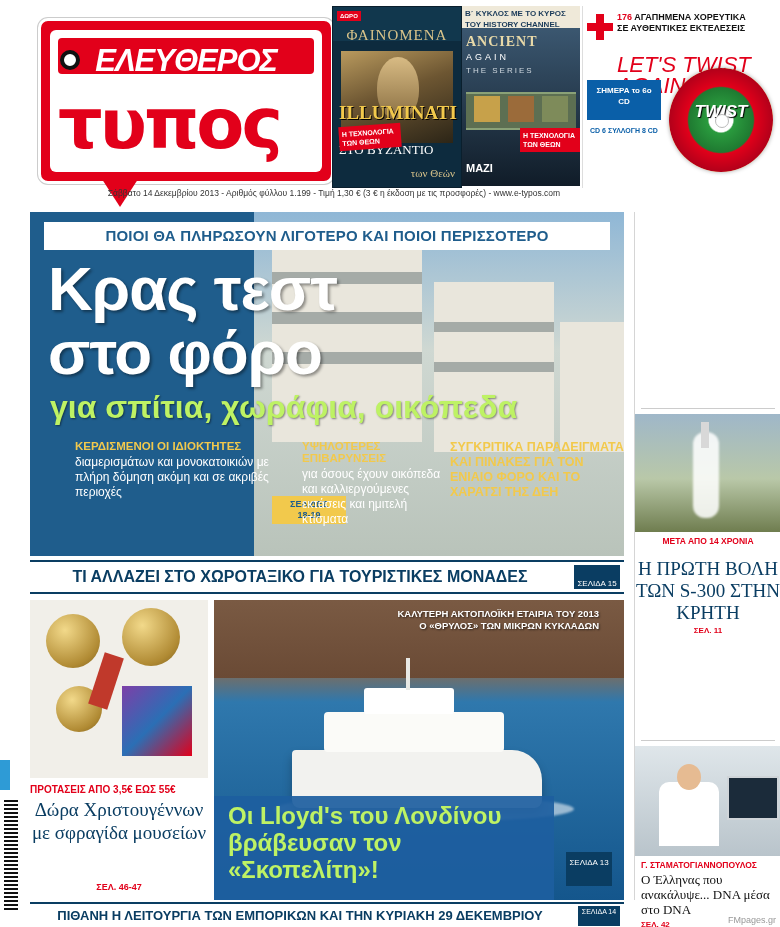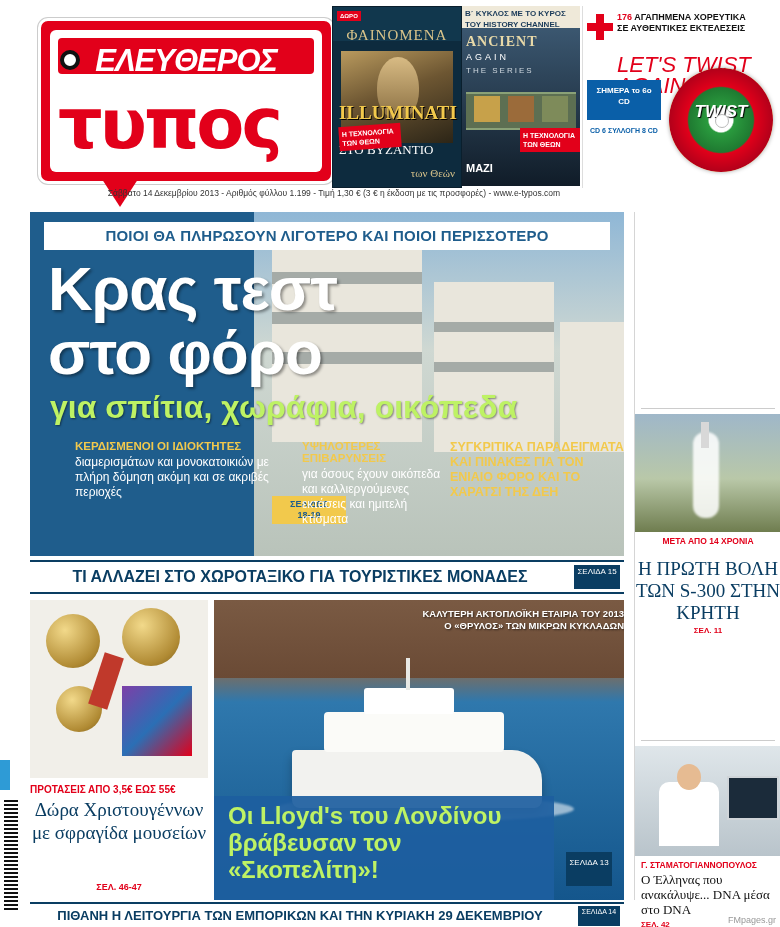--- a/index.html
+++ b/index.html
@@ -66,40 +66,40 @@
   .head3{position:absolute;left:20px;top:178px;width:560px;color:#bef264;font-size:32px;line-height:34px;font-weight:bold;text-shadow:1px 1px 2px rgba(0,0,0,.45);}
   .subs{position:absolute;left:14px;top:228px;width:566px;height:104px;}
   .sub-col{position:absolute;top:0;color:#ffffff;}
   .sub-col .st{color:#f2c94c;font-size:11.5px;font-weight:bold;margin-bottom:3px;}
   .sub-col .sb{font-size:12px;line-height:15px;}
   .sel-badge{position:absolute;width:44px;background:#f2c94c;color:#1f5d8c;font-size:9px;font-weight:bold;text-align:center;line-height:11px;padding:3px 15px;}
   .sub3{position:absolute;left:406px;top:0;width:176px;color:#f2c94c;font-size:12.5px;line-height:15px;font-weight:bold;}
 
   .strip{position:absolute;left:30px;top:560px;width:594px;height:30px;background:#ffffff;border-top:2px solid #0a3d62;border-bottom:2px solid #0a3d62;}
   .strip-txt{position:absolute;left:0;top:0;width:540px;height:30px;line-height:30px;text-align:center;color:#0a3d62;font-size:16px;font-weight:bold;}
-  .strip-sel{position:absolute;right:4px;top:3px;width:46px;height:24px;background:#0a3d62;color:#fff;font-size:8px;line-height:10px;text-align:center;padding-top:2px;box-sizing:border-box;}
+  .strip-sel{position:absolute;right:4px;top:3px;width:46px;height:24px;background:#0a3d62;color:#fff;font-size:8px;line-height:10px;text-align:center;padding-top:14px;box-sizing:border-box;}
 
   
   .gift{position:absolute;left:30px;top:600px;width:178px;height:300px;background:#ffffff;}
   .gift-img{position:absolute;left:0;top:0;width:178px;height:178px;background:#f1efe9;overflow:hidden;}
   .coin{position:absolute;border-radius:50%;background:radial-gradient(circle at 35% 30%,#f2d98a,#b08a33 70%,#7a5c1d);}
   .gift-red{position:absolute;left:0;top:184px;width:178px;text-align:left;color:#e2001a;font-size:10px;font-weight:bold;}
   .gift-h{position:absolute;left:0;top:198px;width:178px;text-align:center;color:#0a3d62;font-size:19px;line-height:23px;font-family:"Liberation Serif",serif;}
   .gift-sel{position:absolute;left:0;top:282px;width:178px;text-align:center;color:#e2001a;font-size:9px;font-weight:bold;}
 
   
   .ship{position:absolute;left:214px;top:600px;width:410px;height:300px;background:#2e6f9e;overflow:hidden;}
   .ship-sea{position:absolute;left:0;top:0;width:410px;height:300px;background:linear-gradient(180deg,#6c4b3a 0%,#8a6a4e 22%,#2f78ad 34%,#14568c 100%);}
   .ship-rock{position:absolute;left:0;top:0;width:410px;height:78px;background:linear-gradient(180deg,#7a5a43,#6a4a35);}
   .ship-hull{position:absolute;left:78px;top:150px;width:250px;height:58px;background:#f2f2ef;border-radius:4px 30px 8px 8px;box-shadow:0 6px 10px rgba(0,0,0,.25);}
   .ship-deck{position:absolute;left:110px;top:112px;width:180px;height:40px;background:#fbfbf8;border-radius:4px;}
   .ship-top{position:absolute;left:150px;top:88px;width:90px;height:26px;background:#ffffff;border-radius:3px;}
   .ship-mast{position:absolute;left:192px;top:58px;width:4px;height:32px;background:#e8e8e4;}
   .ship-wake{position:absolute;left:60px;top:196px;width:300px;height:26px;background:rgba(255,255,255,.55);border-radius:50%;filter:blur(1px);}
-  .ship-cap{position:absolute;left:206px;top:8px;width:204px;text-align:right;color:#ffffff;font-size:9.5px;line-height:12px;font-weight:bold;text-shadow:1px 1px 2px rgba(0,0,0,.6);}
+  .ship-cap{position:absolute;left:181px;top:8px;width:204px;text-align:right;color:#ffffff;font-size:9.5px;line-height:12px;font-weight:bold;text-shadow:1px 1px 2px rgba(0,0,0,.6);}
   .ship-band{position:absolute;left:0;top:196px;width:340px;height:104px;background:#1d5ea0;opacity:.92;}
   .ship-head{position:absolute;left:14px;top:202px;width:312px;color:#bef264;font-size:24px;line-height:27px;font-weight:bold;}
   .ship-sel{position:absolute;left:352px;top:252px;width:46px;height:34px;background:#0a3d62;color:#fff;font-size:8px;line-height:11px;text-align:center;padding-top:5px;box-sizing:border-box;}
 
   
   .rcol{position:absolute;left:634px;top:212px;width:146px;height:688px;background:#ffffff;border-left:1px solid #d5d5d5;}
   .r-item{position:absolute;left:0;width:146px;}
   .r-img{position:relative;width:146px;overflow:hidden;}
   .r-kick{color:#e2001a;font-size:8.5px;font-weight:bold;margin:4px 6px 2px 6px;}
   .r-txt{color:#111;font-size:13px;line-height:15px;margin:0 6px;font-family:"Liberation Serif",serif;}

